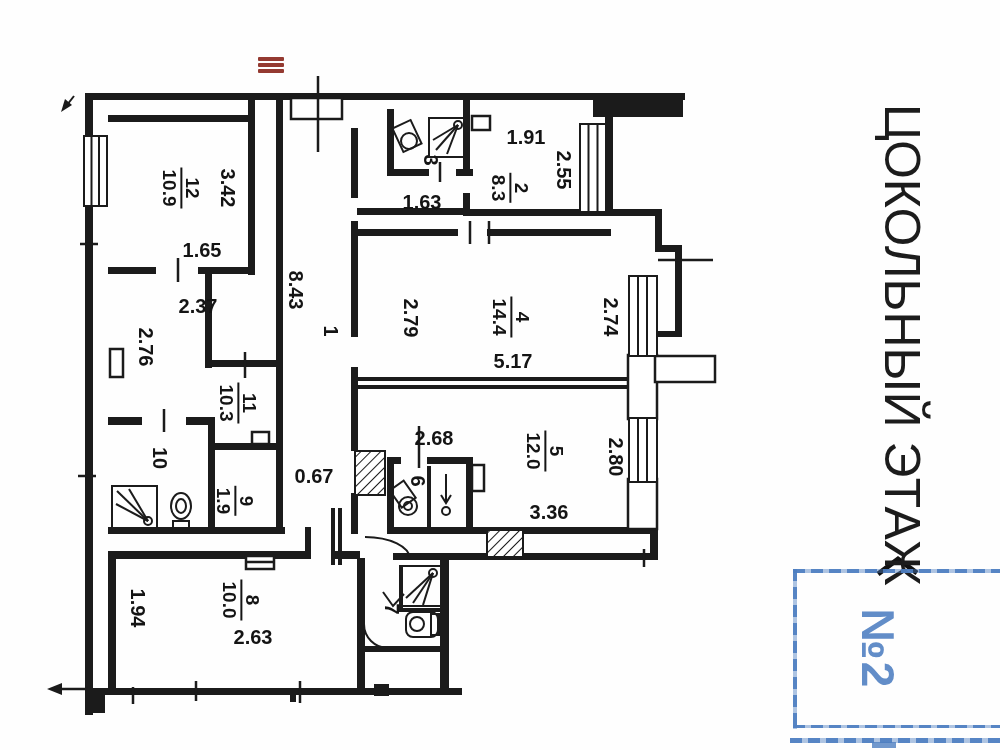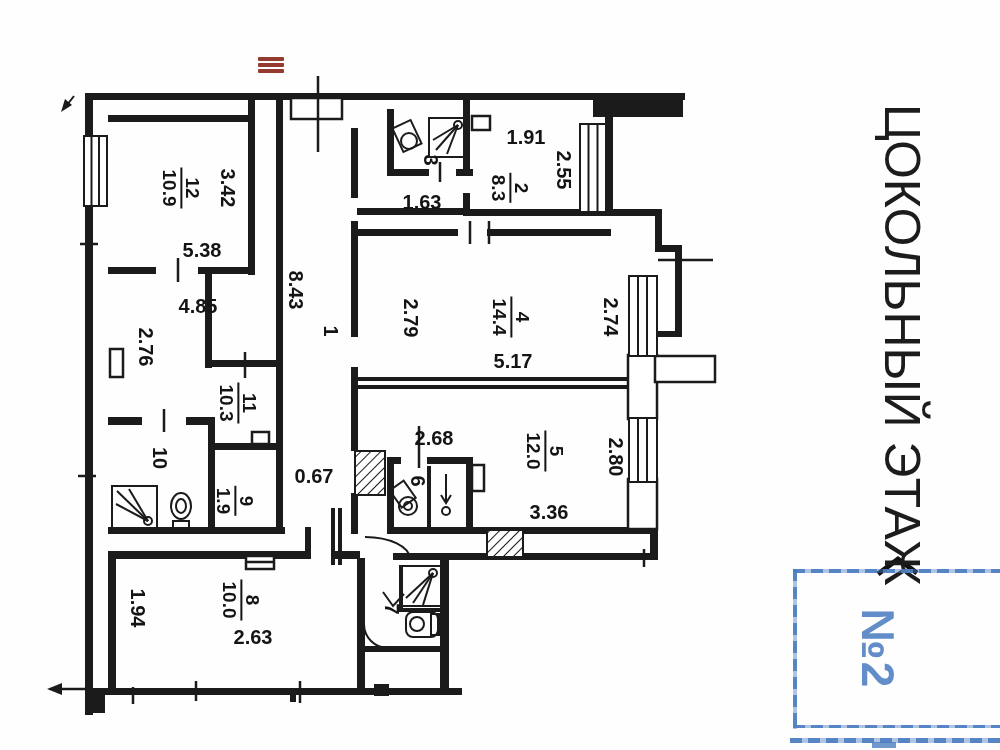--- a/index.html
+++ b/index.html
@@ -268,22 +268,22 @@
     <span class="ar">10.0</span>
   </div>
 
   <div class="rnum" style="left:330px;top:331px">1</div>
   <div class="rnum" style="left:430px;top:160px">3</div>
   <div class="rnum" style="left:417px;top:481px">6</div>
   <div class="rnum" style="left:391px;top:609px">7</div>
   <div class="rnum" style="left:159px;top:458px">10</div>
 
   <div class="dim v" style="left:227px;top:188px">3.42</div>
-  <div class="dim" style="left:202px;top:250px">5.38</div>
-  <div class="dim" style="left:198px;top:306px">4.85</div>
+  <div class="dim" style="left:202px;top:250px">1.65</div>
+  <div class="dim" style="left:198px;top:306px">2.37</div>
   <div class="dim v" style="left:145px;top:347px">2.76</div>
   <div class="dim v" style="left:295px;top:290px">8.43</div>
   <div class="dim" style="left:422px;top:202px">1.63</div>
   <div class="dim" style="left:526px;top:137px">1.91</div>
   <div class="dim v" style="left:563px;top:170px">2.55</div>
   <div class="dim v" style="left:410px;top:318px">2.79</div>
   <div class="dim v" style="left:610px;top:317px">2.74</div>
   <div class="dim" style="left:513px;top:361px">5.17</div>
   <div class="dim" style="left:434px;top:438px">2.68</div>
   <div class="dim v" style="left:615px;top:457px">2.80</div>

